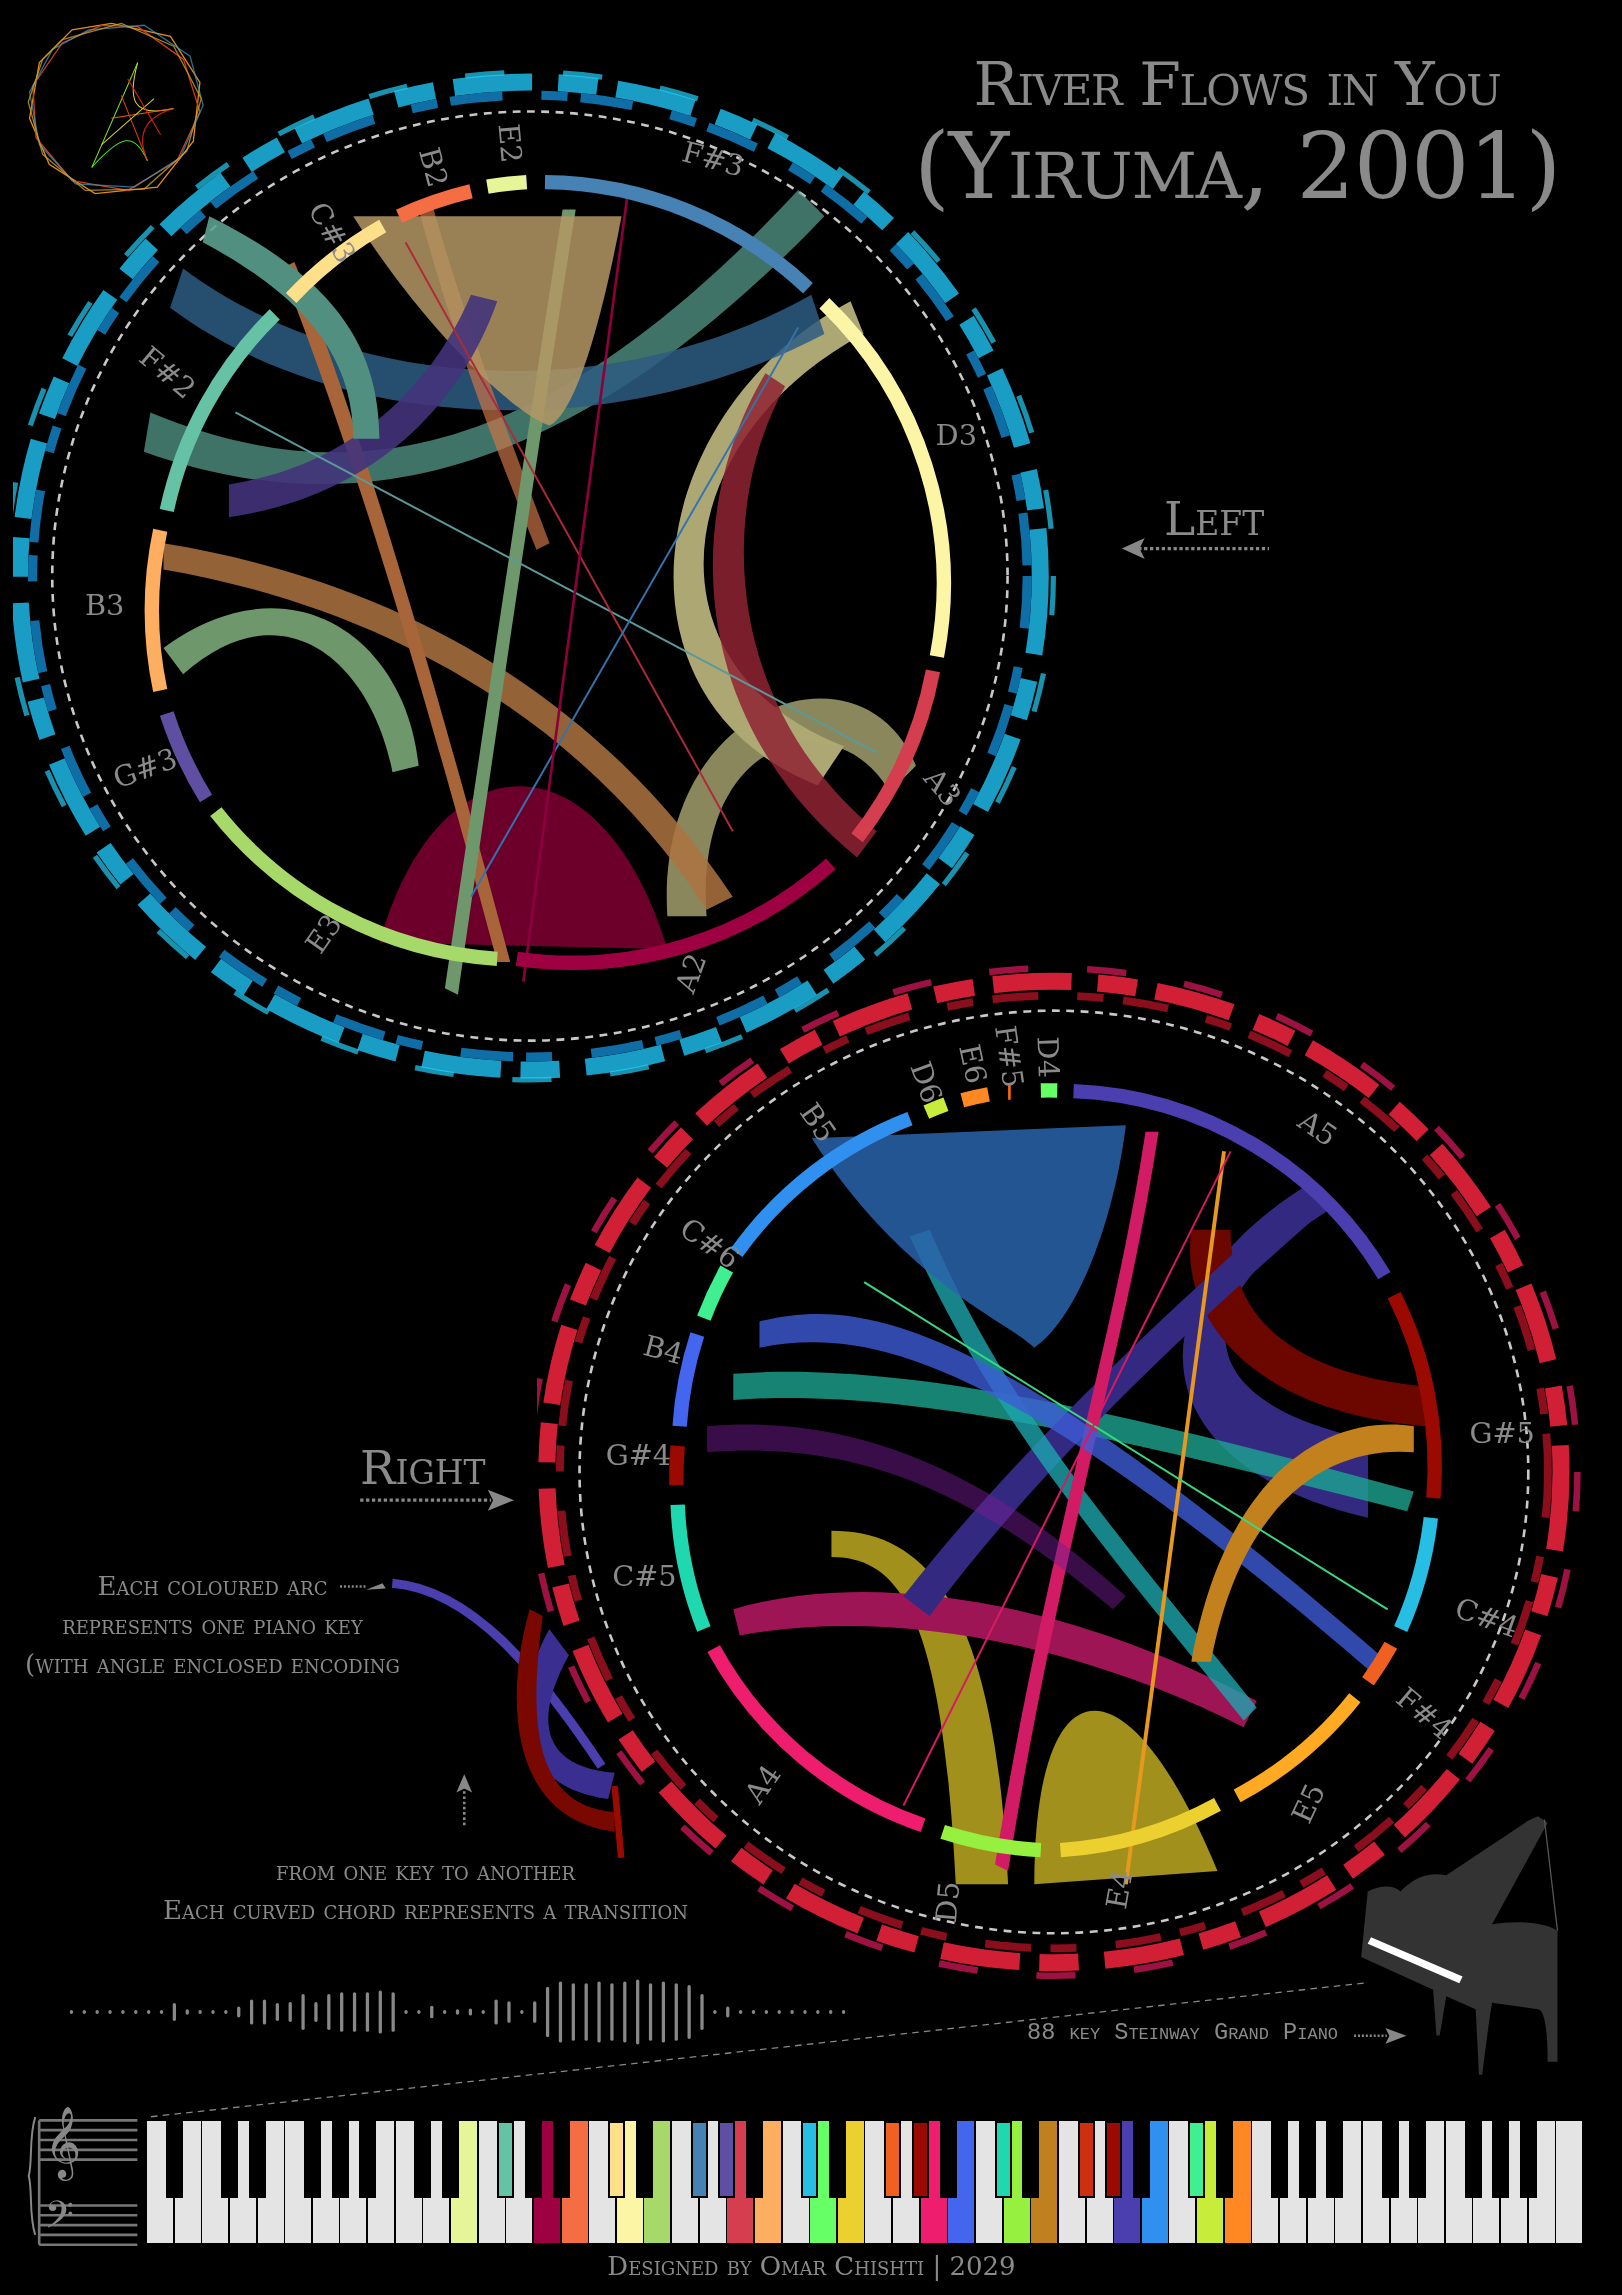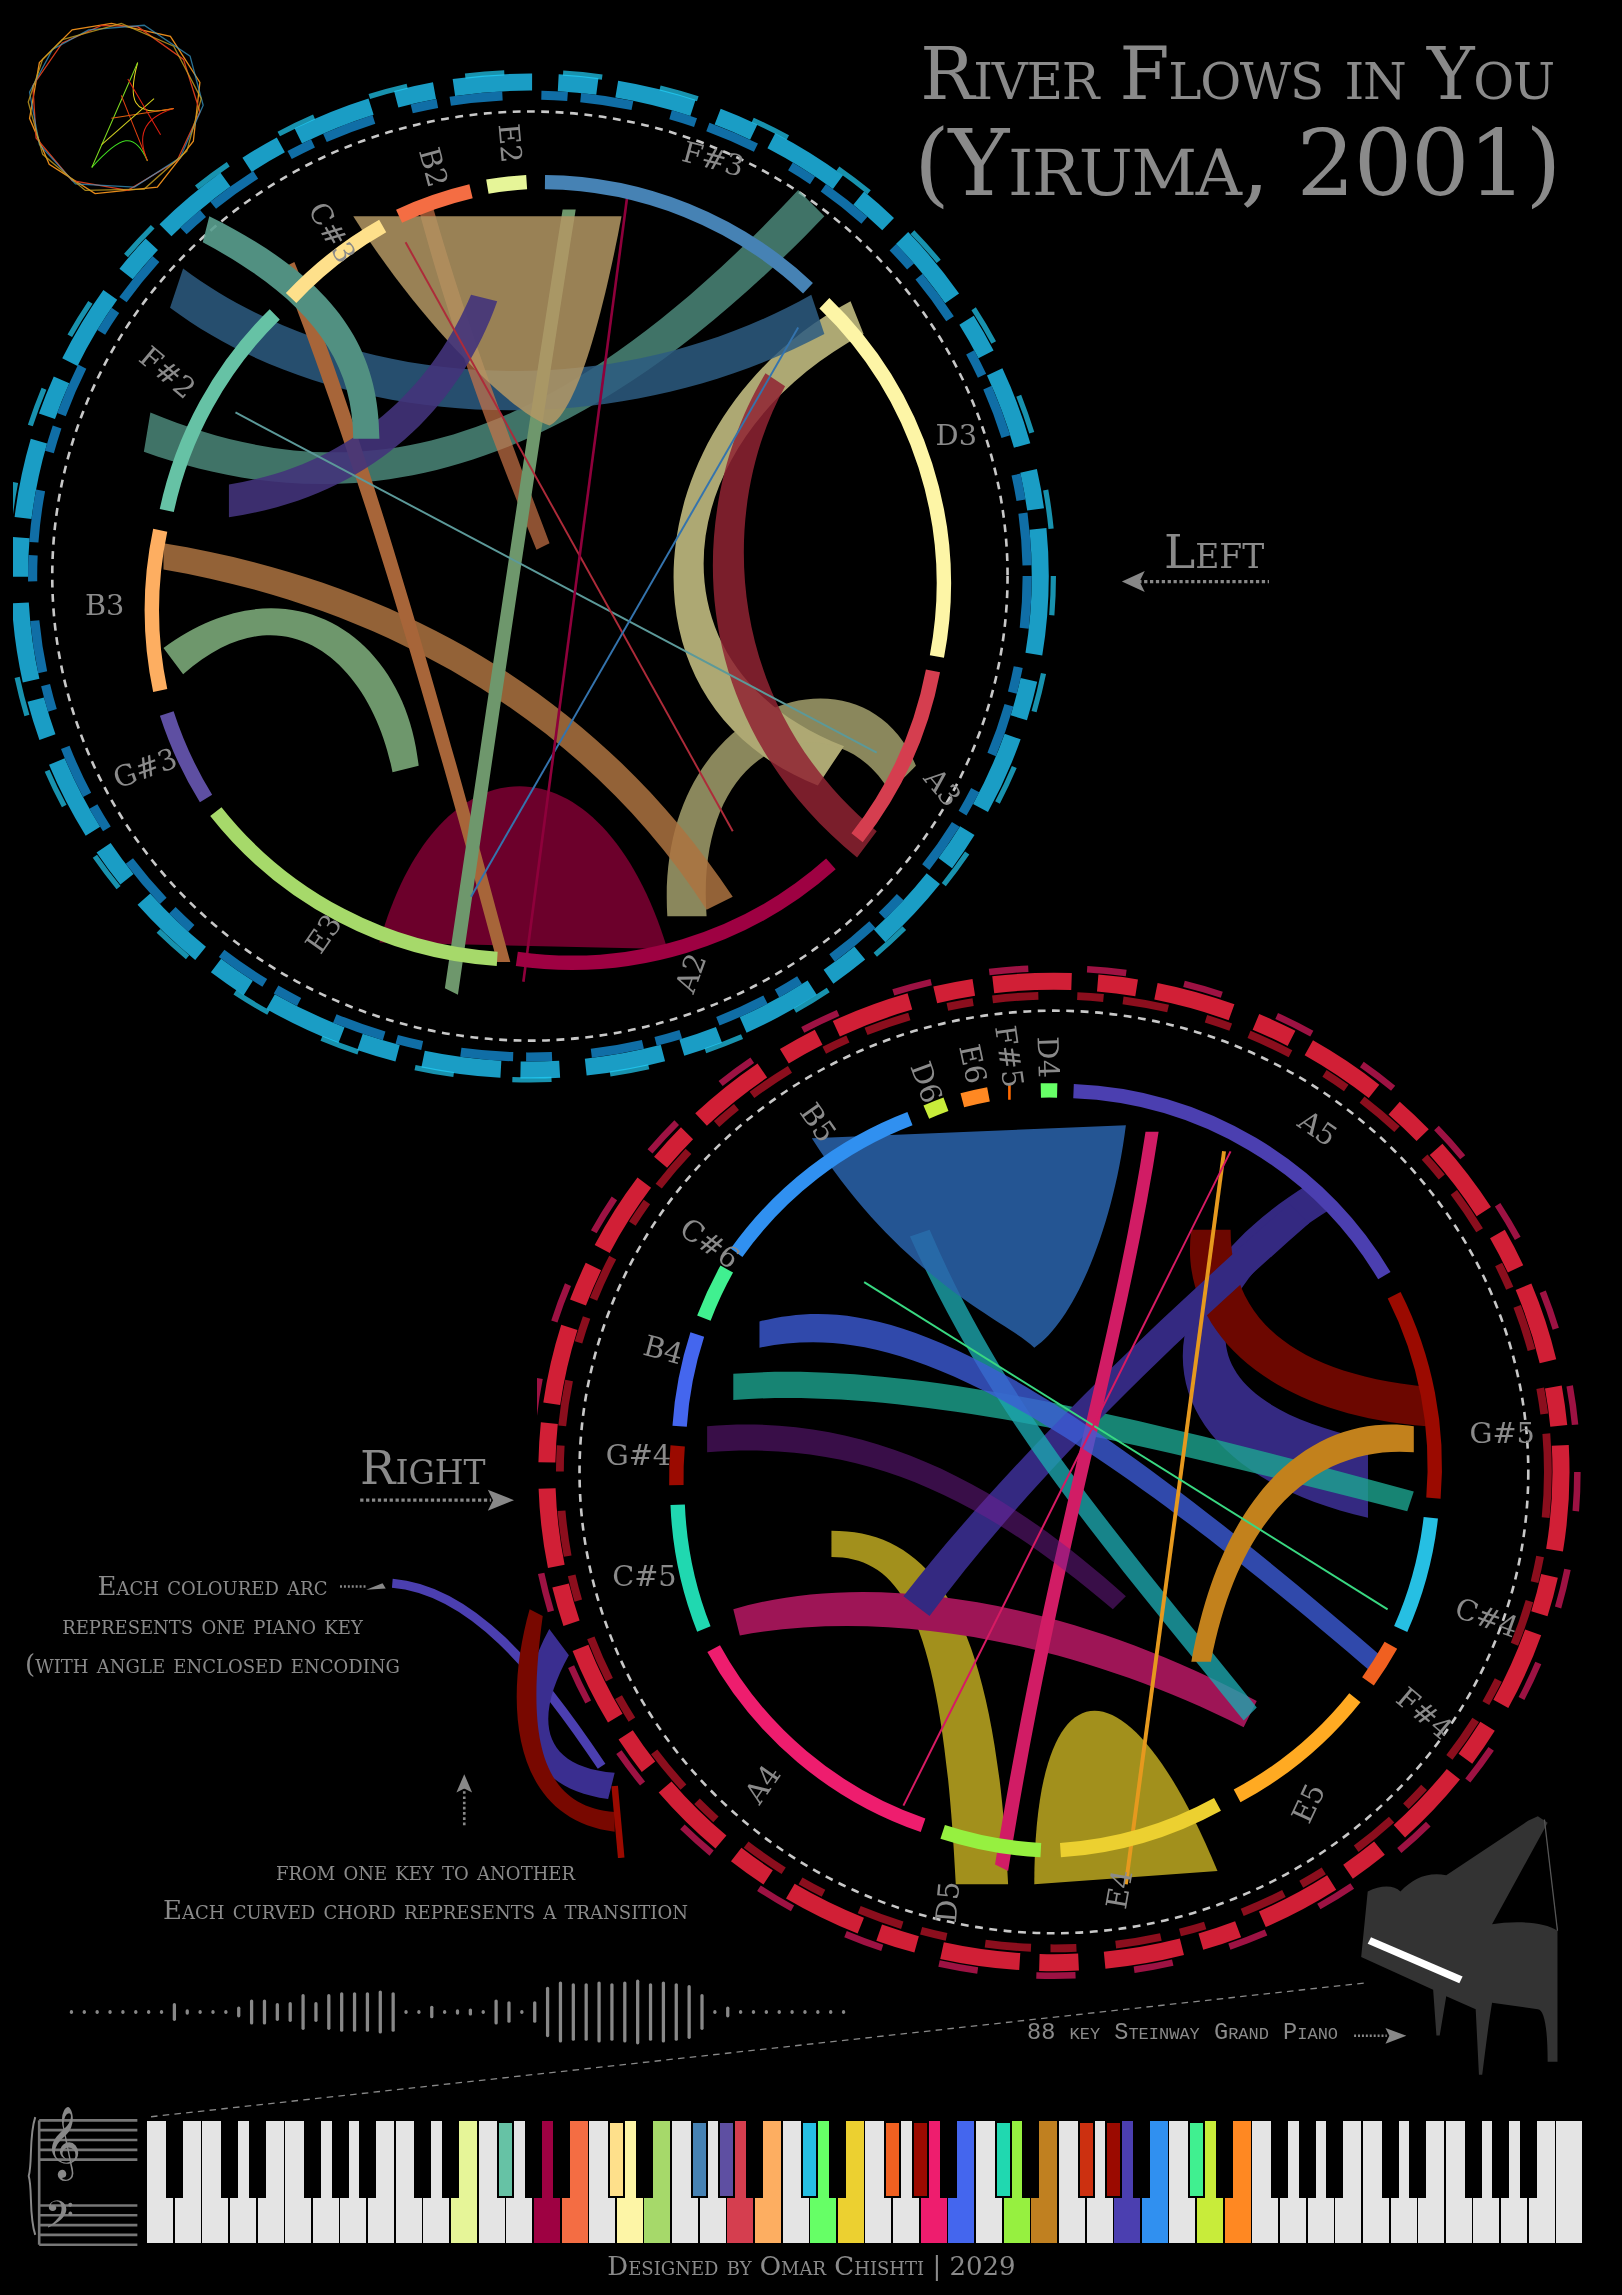--- a/index.html
+++ b/index.html
@@ -1,19 +1,19 @@
 <!DOCTYPE html>
 <html style="font-size:10.5px"><head>
 <meta charset="utf-8">
 <style>
   html,body{margin:0;padding:0;background:#000;}
   body{width:1623px;height:2295px;position:relative;overflow:hidden;font-family:"DejaVu Serif","Liberation Serif",serif;color:#888;}
   .abs{position:absolute;}
   .title{position:absolute;left:851px;top:36px;width:772px;text-align:center;color:#8a8a8a;font-family:"DejaVu Serif",serif;font-variant:small-caps;line-height:1.08;}
-  .title .l1{font-size:72px;letter-spacing:-1.3px;display:block;}
+  .title .l1{font-size:60px;letter-spacing:-1.3px;display:block;margin-top:16px;}
   .title .l2{font-size:92px;letter-spacing:-1.3px;display:block;}
   .label-side{font-size:47px;color:#8a8a8a;font-variant:small-caps;}
   .note{color:#8a8a8a;font-size:26px;text-align:center;font-variant:small-caps;line-height:1.5;}
   svg text{font-family:"DejaVu Serif","Liberation Serif",serif;}
   .footer{position:absolute;left:0;top:2251px;width:1623px;text-align:center;font-size:26px;color:#8a8a8a;font-variant:small-caps;}
 </style>
 </head>
 <body>
 
 <div class="abs" style="left:23px;top:19.6px;width:190px;height:177px;">
@@ -96,21 +96,21 @@
       <text x="160" y="1135" transform="rotate(-20 160 1135)">G#3</text>
       <text x="110" y="870">B3</text>
       <text x="190" y="480" transform="rotate(40 190 480)">F#2</text>
       <text x="450" y="250" transform="rotate(60 450 250)">C#3</text>
       <text x="620" y="160" transform="rotate(75 620 160)">B2</text>
       <text x="742" y="120" transform="rotate(85 742 120)">E2</text>
     </g>
   </svg>
 </div>
 
-<div class="abs" style="left:1099px;top:524px;width:170px;height:72px;">
+<div class="abs" style="left:1099px;top:491px;width:170px;height:72px;">
   <span class="label-side" style="position:absolute;left:65px;top:0;">Left</span>
   <svg width="170" height="72" style="position:absolute;left:0;top:0" viewBox="0 0 260 110">
     <line x1="60" y1="88" x2="260" y2="88" stroke="#888" stroke-width="5" stroke-dasharray="5 4"></line>
     <polygon points="35,88 70,72 62,88 70,104" fill="#888"></polygon>
   </svg>
 </div>
 
 <div class="abs" style="left:537px;top:955px;width:1060px;height:1047px;">
   <svg width="1060" height="1047" viewBox="0 0 1620 1600">
     <g fill="none">

